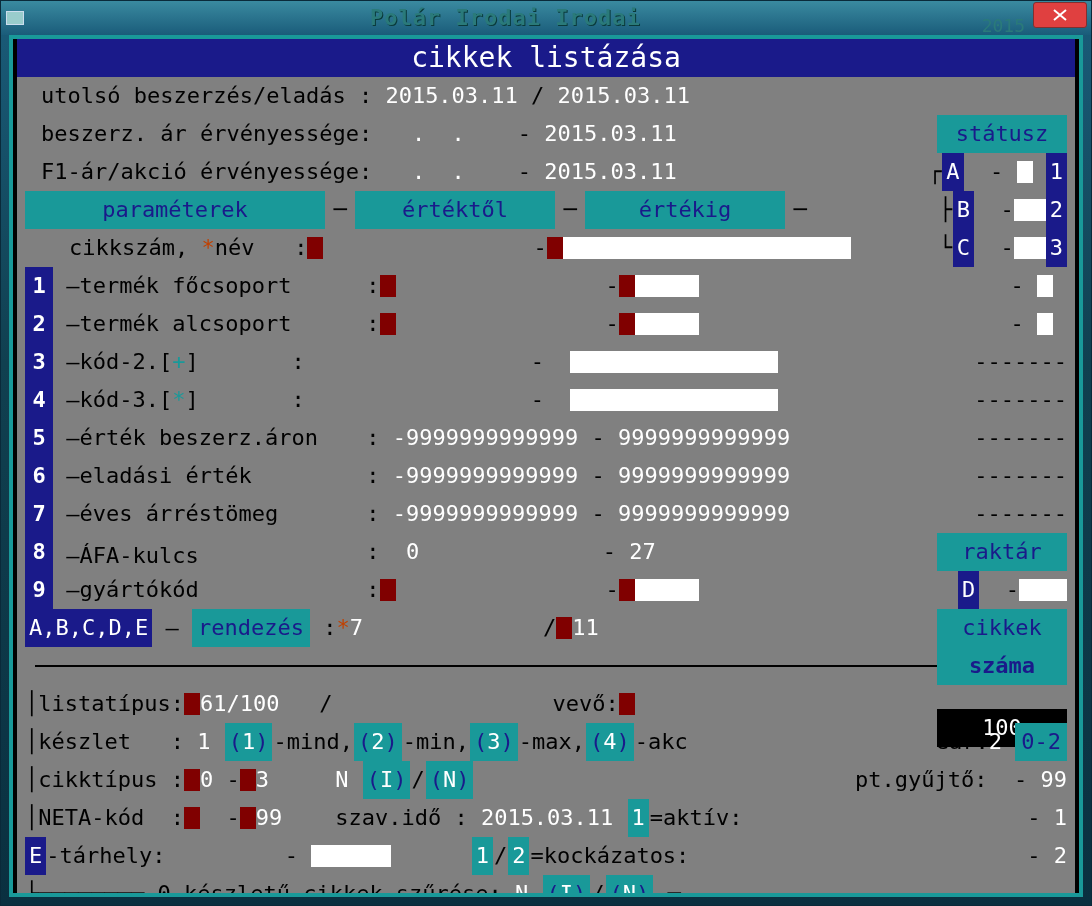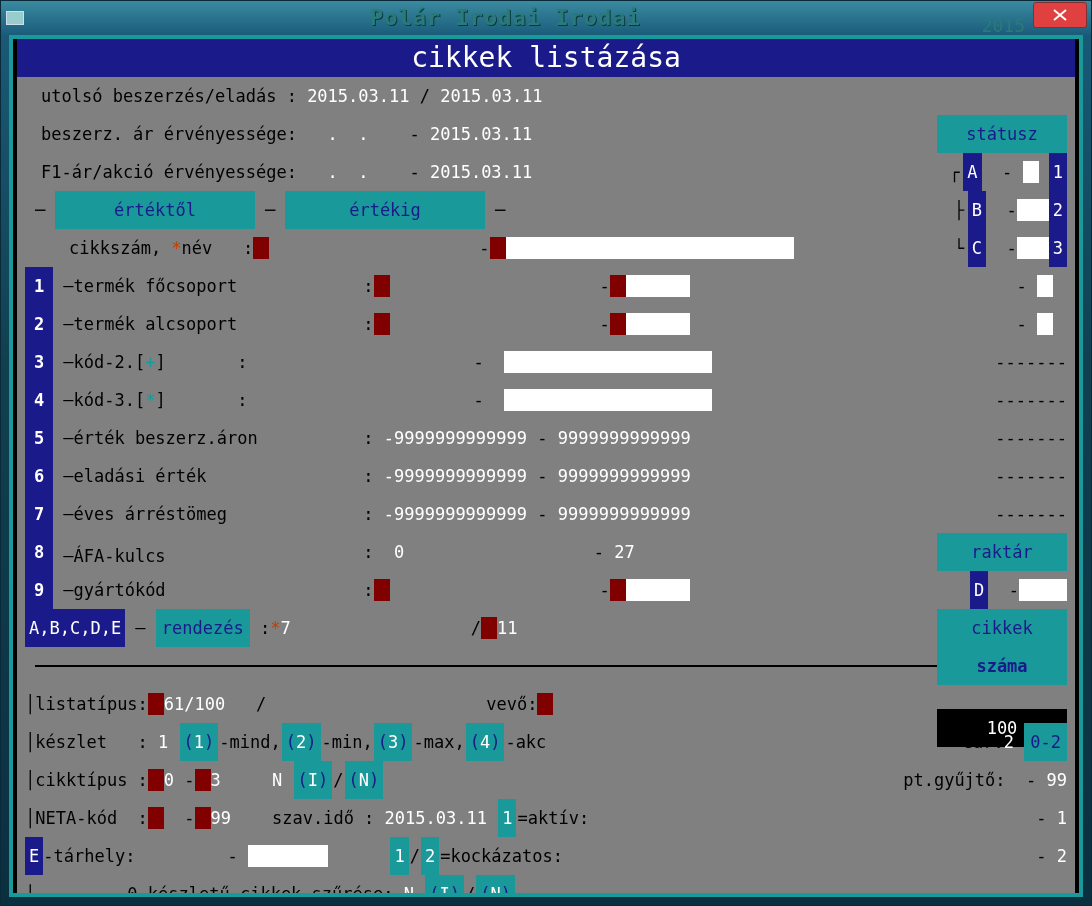--- a/index.html
+++ b/index.html
@@ -110,21 +110,21 @@
     line-height:38px;
     font-size:28px;
   }
   .content {
     padding: 0 8px;
   }
   .row {
     display:flex;
     height:38px;
     align-items:center;
-    font-size:17px;
+    font-size:22px;
     line-height:38px;
   }
   .cell {
     white-space:pre;
   }
   .num-navy {
     background:var(--navy);
     color:var(--white);
     width:28px;
     text-align:center;
@@ -224,20 +224,23 @@
           <span style="flex:1;"></span>
           <span class="cell fg-black" style="width:14px;">┌</span>
           <span class="navy-chip">A</span>
           <span class="cell fg-black">  - </span>
           <span class="sq white"></span>
           <span class="cell fg-black"> </span>
           <span class="navy-chip">1</span>
         </div>
 
         <div class="row">
+          <span class="hdr-teal" style="width:300px;">
+              <span>paraméterek</span>
+            </span>
           <span class="cell fg-black" style="width:30px; text-align:center;">─</span>
           <span class="hdr-teal fld-ertek">
               <span>értéktől</span>
             </span>
           <span class="cell fg-black" style="width:30px; text-align:center;">─</span>
           <span class="hdr-teal fld-ertek">
               <span>értékig</span>
             </span>
           <span class="cell fg-black" style="width:30px; text-align:center;">─</span>
           <span style="flex:1;"></span>

